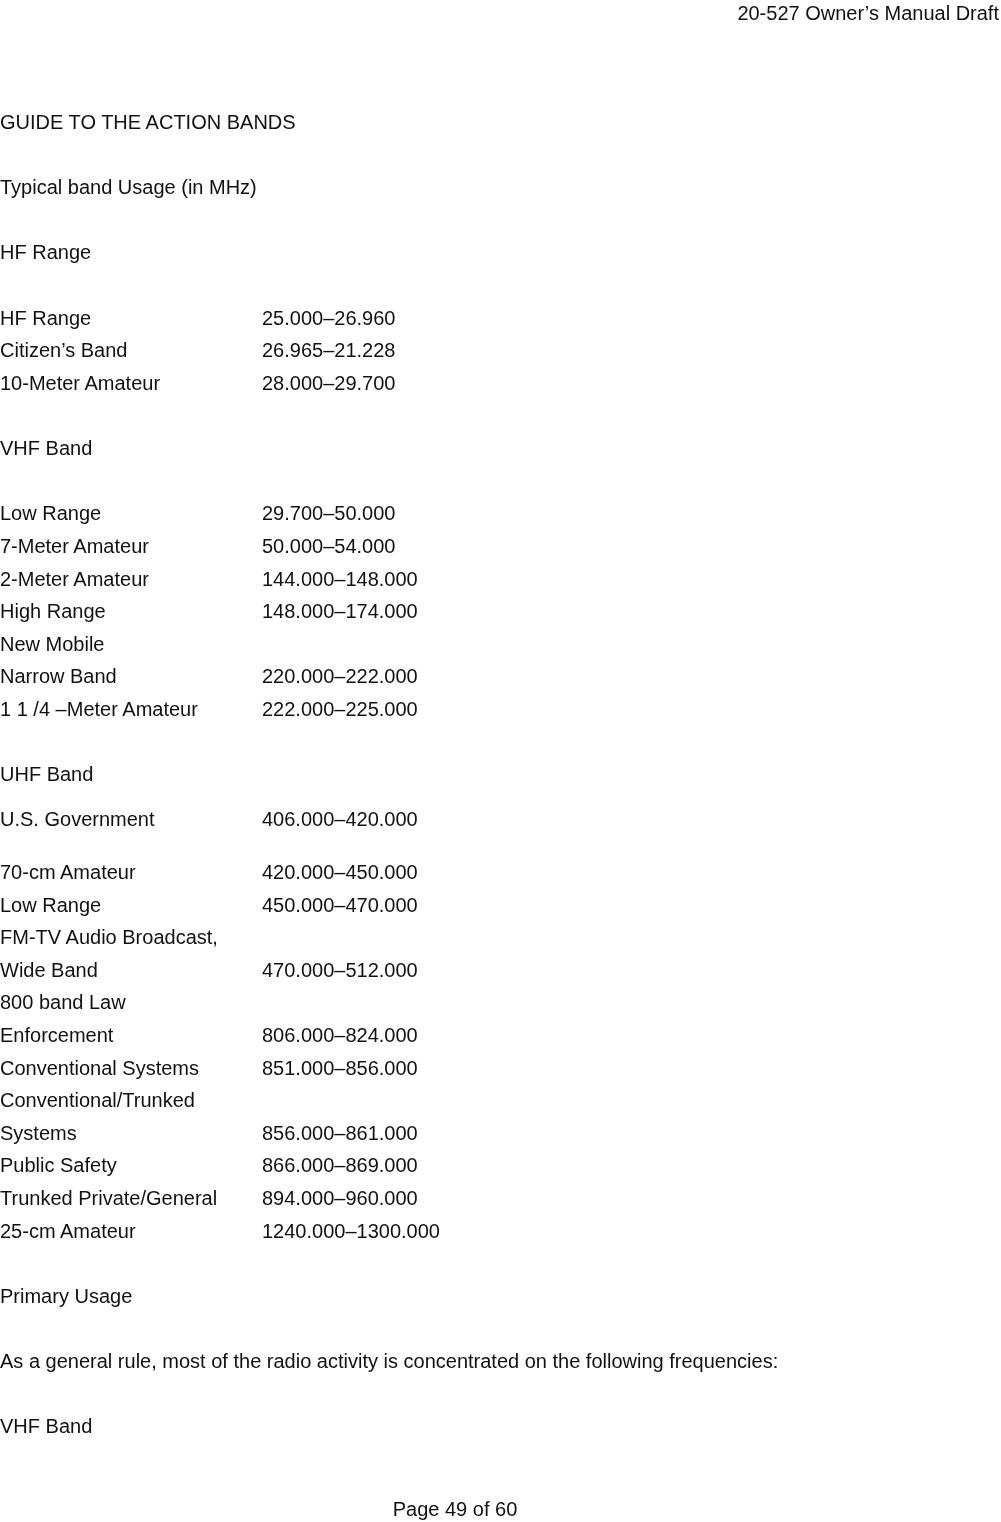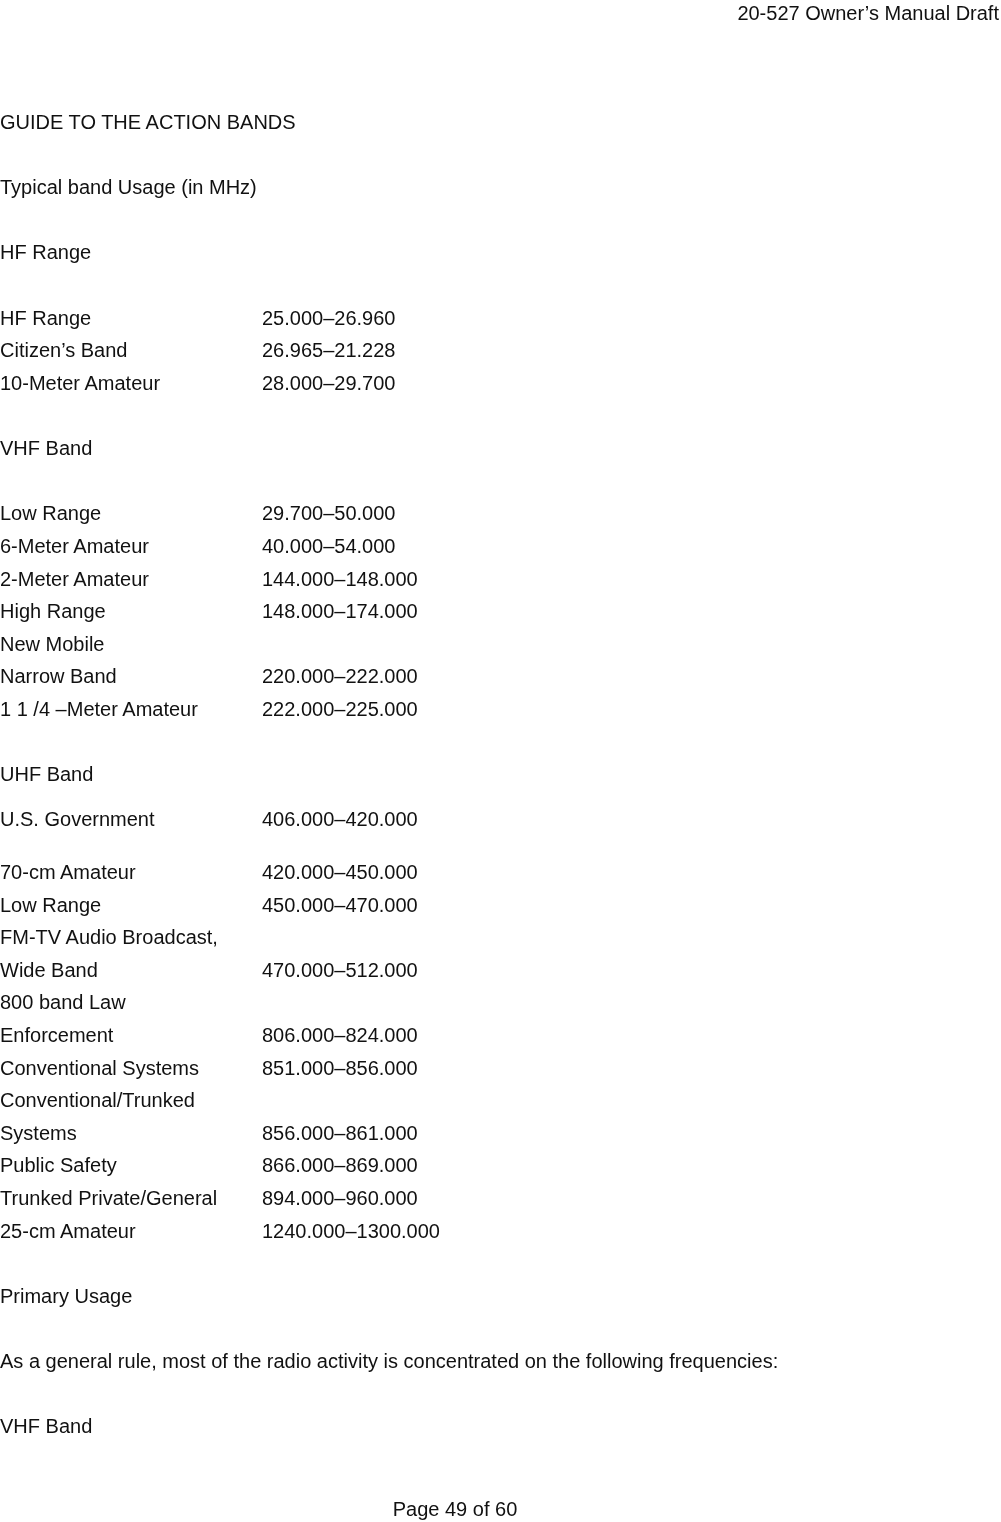--- a/index.html
+++ b/index.html
@@ -79,22 +79,22 @@
   <span class="label">10-Meter Amateur</span>
   <span class="value">28.000–29.700</span>
 </div>
 
 <div class="line" style="top:435px;">VHF Band</div>
 <div class="row" style="top:500px;">
   <span class="label">Low Range</span>
   <span class="value">29.700–50.000</span>
 </div>
 <div class="row" style="top:533px;">
-  <span class="label">6-Meter Amateur</span>
-  <span class="value">40.000–54.000</span>
+  <span class="label">7-Meter Amateur</span>
+  <span class="value">50.000–54.000</span>
 </div>
 <div class="row" style="top:566px;">
   <span class="label">2-Meter Amateur</span>
   <span class="value">144.000–148.000</span>
 </div>
 <div class="row" style="top:598px;">
   <span class="label">High Range</span>
   <span class="value">148.000–174.000</span>
 </div>
 <div class="row" style="top:631px;">

